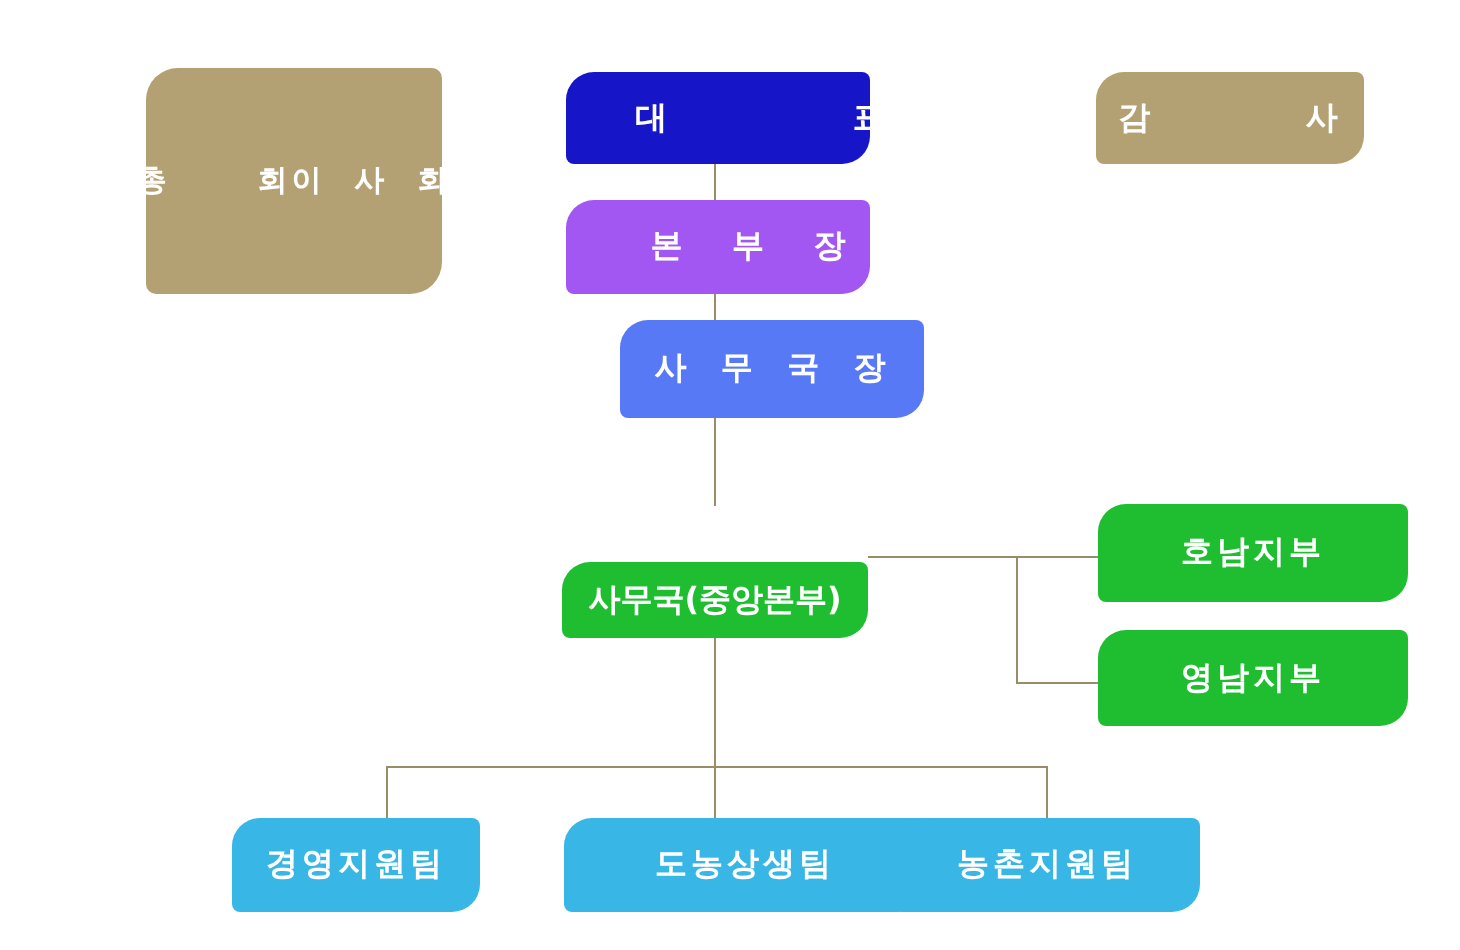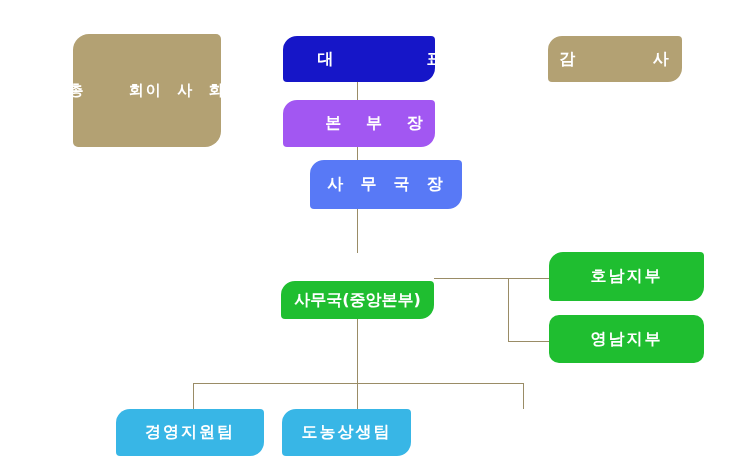--- a/index.html
+++ b/index.html
@@ -35,23 +35,23 @@
     line-height:27px;
     border-radius:16px 5px 16px 5px;
     margin-left:48px;
   }
   .ceo{left:283px;top:36px;width:152px;height:46px;padding-left:44px;}
   .auditor{left:548px;top:36px;width:134px;height:46px;}
   .hq-director{left:283px;top:100px;width:152px;height:47px;}
   .secretary-general{left:283px;top:160px;width:152px;height:49px;}
   .secretariat{left:281px;top:253px;width:153px;height:38px;font-size:16px;margin-top:28px;}
   .honam{left:549px;top:252px;width:155px;height:49px;}
-  .yeongnam{left:549px;top:315px;width:155px;height:48px;border-radius:10px;}
-  .team-1{left:116px;top:409px;width:148px;height:47px;}
-  .team-2{left:282px;top:409px;width:129px;height:47px;}
+  .yeongnam{left:549px;top:315px;width:155px;height:48px;}
+  .team-1{left:116px;top:409px;width:124px;height:47px;}
+  .team-2{left:282px;top:409px;width:181px;height:47px;}
   .team-3{left:447px;top:409px;width:153px;height:47px;}
 
   .line{position:absolute;background:#9A8C66;}
   .v{width:1px;}
   .h{height:1px;}
   .l-v1{left:357px;top:82px;height:18px;}
   .l-v2{left:357px;top:147px;height:13px;}
   .l-v3{left:357px;top:209px;height:44px;}
   .l-v4{left:357px;top:303px;height:80px;}
   .l-h1{left:434px;top:278px;width:115px;}
@@ -95,14 +95,15 @@
   <div class="node green tight secretariat">사무국(중앙본부)</div>
 
   <div class="node green honam">호남지부</div>
 
   <div class="node green yeongnam">영남지부</div>
 
   <div class="node lightblue team-1">경영지원팀</div>
 
   <div class="node lightblue team-2">도농상생팀</div>
 
+  <div class="node lightblue team-3">농촌지원팀</div>
 
 </div>
 
 </body></html>

